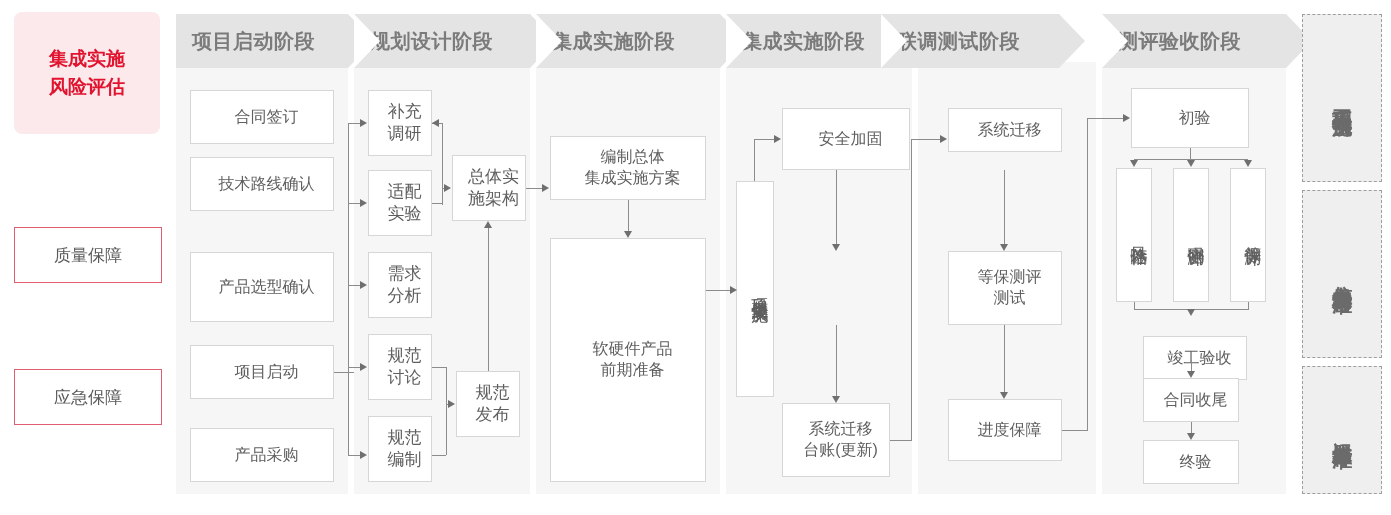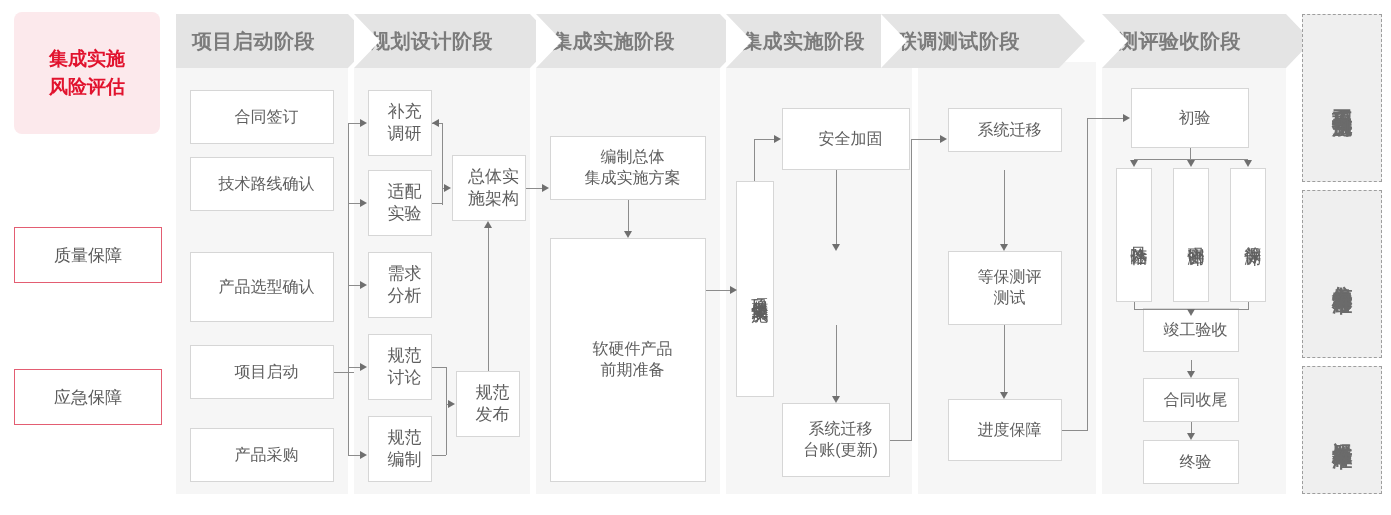--- a/index.html
+++ b/index.html
@@ -225,21 +225,21 @@
     </div>
   <div class="node vert sm" style="left:1116px;top:168px;width:36px;height:134px">
     <span>风险评估</span>
     </div>
   <div class="node vert sm" style="left:1173px;top:168px;width:36px;height:134px">
     <span>密码测评</span>
     </div>
   <div class="node vert sm" style="left:1230px;top:168px;width:36px;height:134px">
     <span>等保测评</span>
     </div>
-  <div class="node" style="left:1143px;top:308px;width:96px;height:44px">
+  <div class="node" style="left:1143px;top:336px;width:104px;height:44px">
     <span>竣工验收</span>
     </div>
   <div class="node" style="left:1143px;top:378px;width:96px;height:44px">
     <span>合同收尾</span>
     </div>
   <div class="node" style="left:1143px;top:440px;width:96px;height:44px">
     <span>终验</span>
     </div>
 
   <div class="ln lnh" style="left:334px;top:372px;width:20px"></div>

